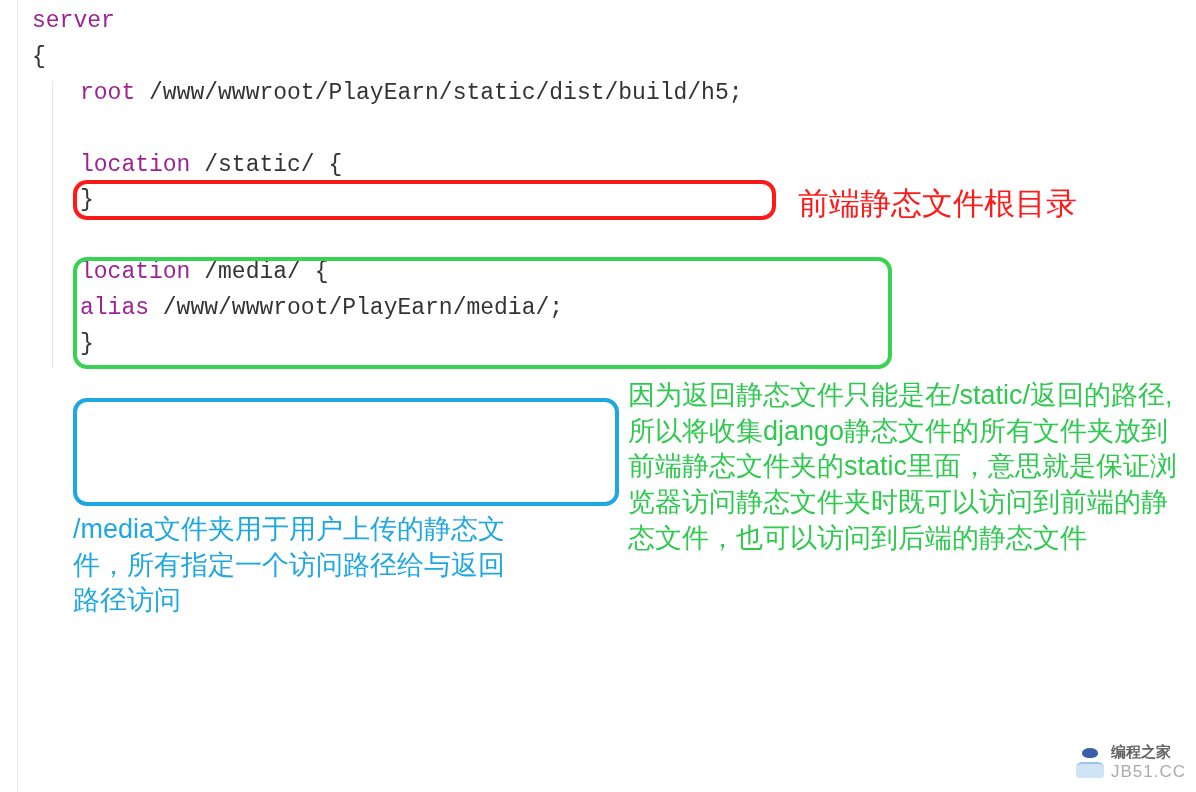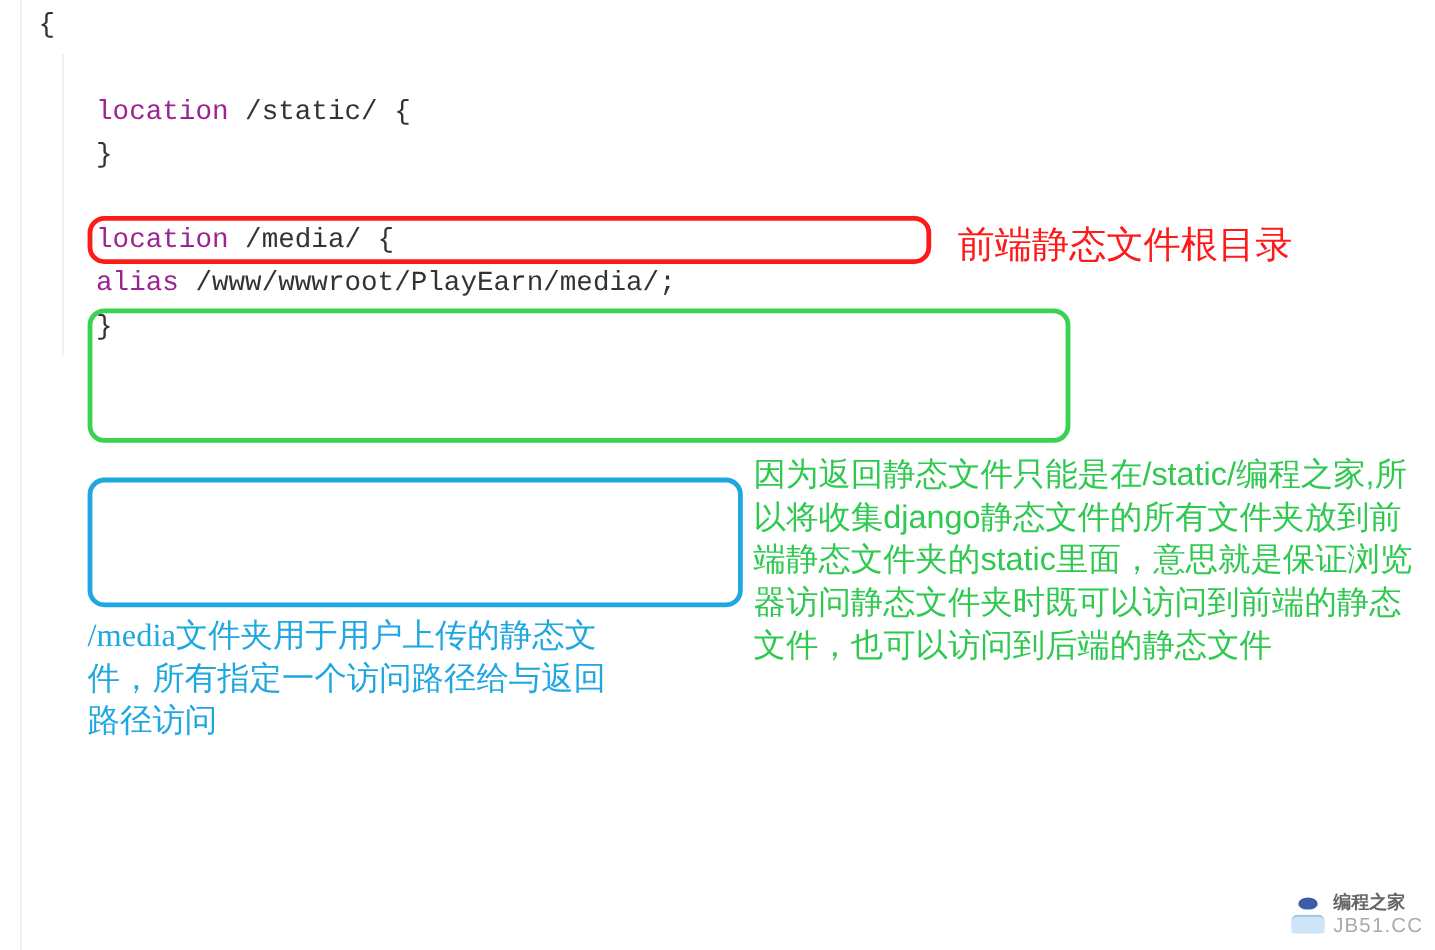--- a/index.html
+++ b/index.html
@@ -71,21 +71,21 @@
 }
 .box-blue {
   position: absolute;
   border: 4px solid #1ea7e0;
   border-radius: 14px;
   pointer-events: none;
 }
 
 .ann-red { position: absolute; color: #ff1a1a; font-family: "PingFang SC","Microsoft YaHei",sans-serif; font-size: 31px; line-height: 1.3; }
 .ann-green { position: absolute; color: #2fc950; font-family: "PingFang SC","Microsoft YaHei",sans-serif; font-size: 27px; line-height: 1.32; }
-.ann-blue { position: absolute; color: #1ea7e0; font-family: Liberation Serif, serif; font-size: 27px; line-height: 1.32; }
+.ann-blue { position: absolute; color: #1ea7e0; font-family: Liberation Sans, sans-serif; font-size: 27px; line-height: 1.32; }
 
 .watermark {
   position: absolute;
   right: 10px;
   bottom: 10px;
   display: flex;
   align-items: center;
   gap: 6px;
   font-family: Arial, sans-serif;
 }
@@ -127,37 +127,39 @@
       <div class="gutter-line"></div>
       <div class="gutter-line"></div>
     <div class="gutter-line"></div>
       <div class="gutter-line"></div>
       <div class="gutter-line"></div>
     <div class="gutter-line"></div>
       <div class="gutter-line"></div>
       <div class="gutter-line"></div>
   </div>
   <div class="code-area">
+    <div class="code-line"><span class="kw">server</span></div>
     <div class="code-line"><span class="plain">{</span></div>
+    <div class="code-line"><span class="indent-guide"></span><span class="kw">root</span><span class="plain"> /www/wwwroot/PlayEarn/static/dist/build/h5;</span></div>
     <div class="code-line"><span class="indent-guide"></span></div>
     <div class="code-line"><span class="indent-guide"></span><span class="kw">location</span><span class="plain"> /static/ {</span></div>
     <div class="code-line"><span class="indent-guide"></span><span class="plain">}</span></div>
     <div class="code-line"><span class="indent-guide"></span></div>
     <div class="code-line"><span class="indent-guide"></span><span class="kw">location</span><span class="plain"> /media/ {</span></div>
     <div class="code-line"><span class="indent-guide"></span><span class="kw">alias</span><span class="plain"> /www/wwwroot/PlayEarn/media/;</span></div>
     <div class="code-line"><span class="indent-guide"></span><span class="plain">}</span></div>
   </div>
 </div>
 
 <div class="box-red" style="left:73px;top:180px;width:703px;height:40px"></div>
 <div class="box-green" style="left:73px;top:257px;width:819px;height:112px"></div>
 <div class="box-blue" style="left:73px;top:398px;width:546px;height:108px"></div>
 
 <div class="ann-red" style="left:798px;top:184px">前端静态文件根目录</div>
-<div class="ann-green" style="left:628px;top:378px;width:550px">因为返回静态文件只能是在/static/编程之家,所以将收集django静态文件的所有文件夹放到前端静态文件夹的static里面，意思就是保证浏览器访问静态文件夹时既可以访问到前端的静态文件，也可以访问到后端的静态文件</div>
+<div class="ann-green" style="left:628px;top:378px;width:550px">因为返回静态文件只能是在/static/返回的路径,所以将收集django静态文件的所有文件夹放到前端静态文件夹的static里面，意思就是保证浏览器访问静态文件夹时既可以访问到前端的静态文件，也可以访问到后端的静态文件</div>
 <div class="ann-blue" style="left:73px;top:512px;width:450px">/media文件夹用于用户上传的静态文件，所有指定一个访问路径给与返回路径访问</div>
 
 <div class="watermark">
   <div class="watermark-icon">
     <div class="head"></div>
       <div class="body"></div>
   </div>
   <div>
     <div class="watermark-text">编程之家</div>
     <div class="watermark-sub"><span class="orange">JB51</span><span>.CC</span></div>

